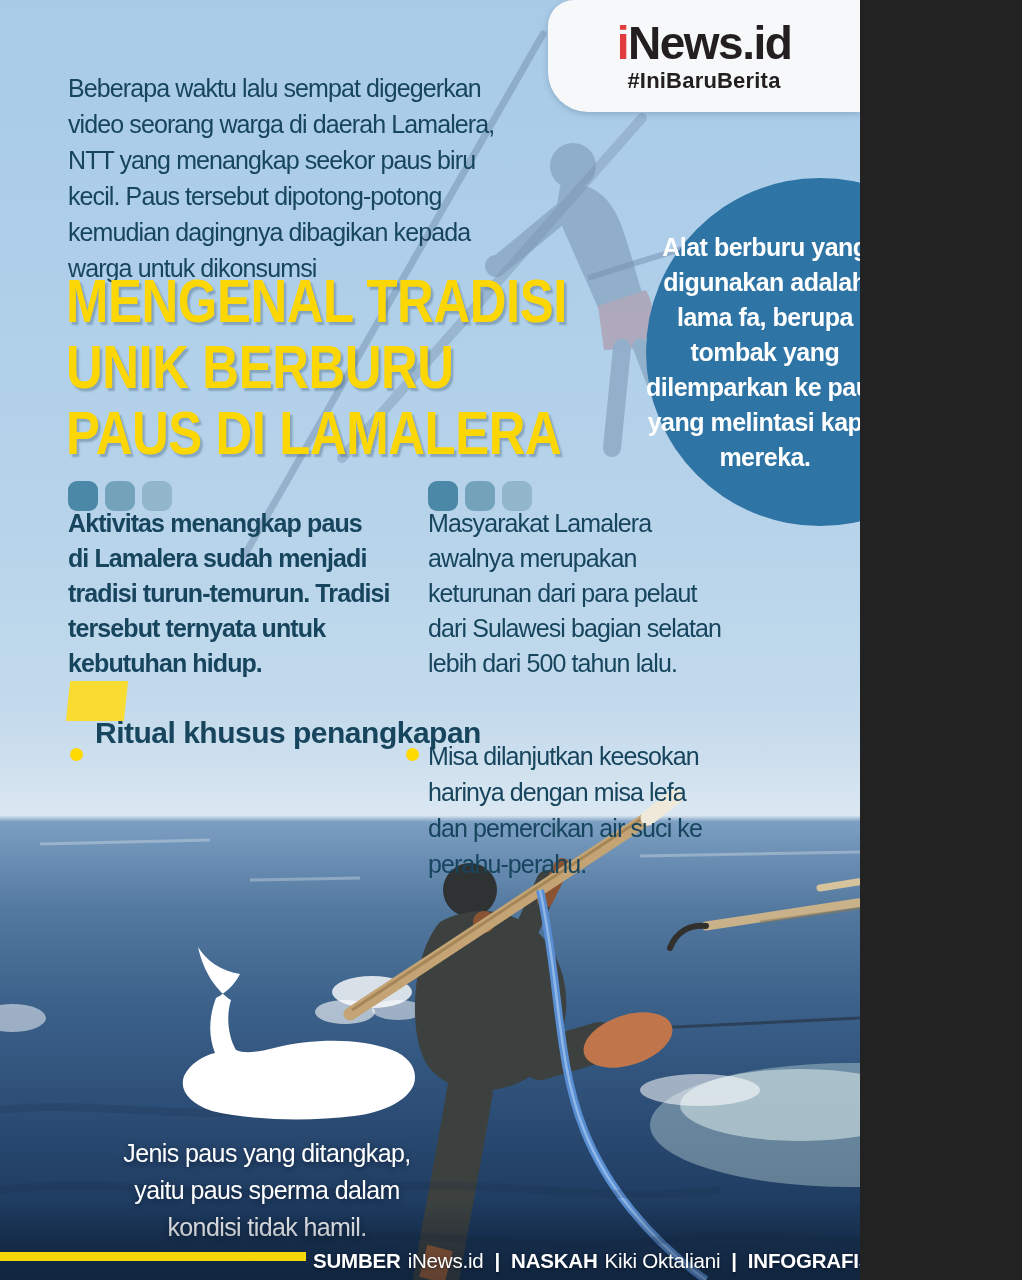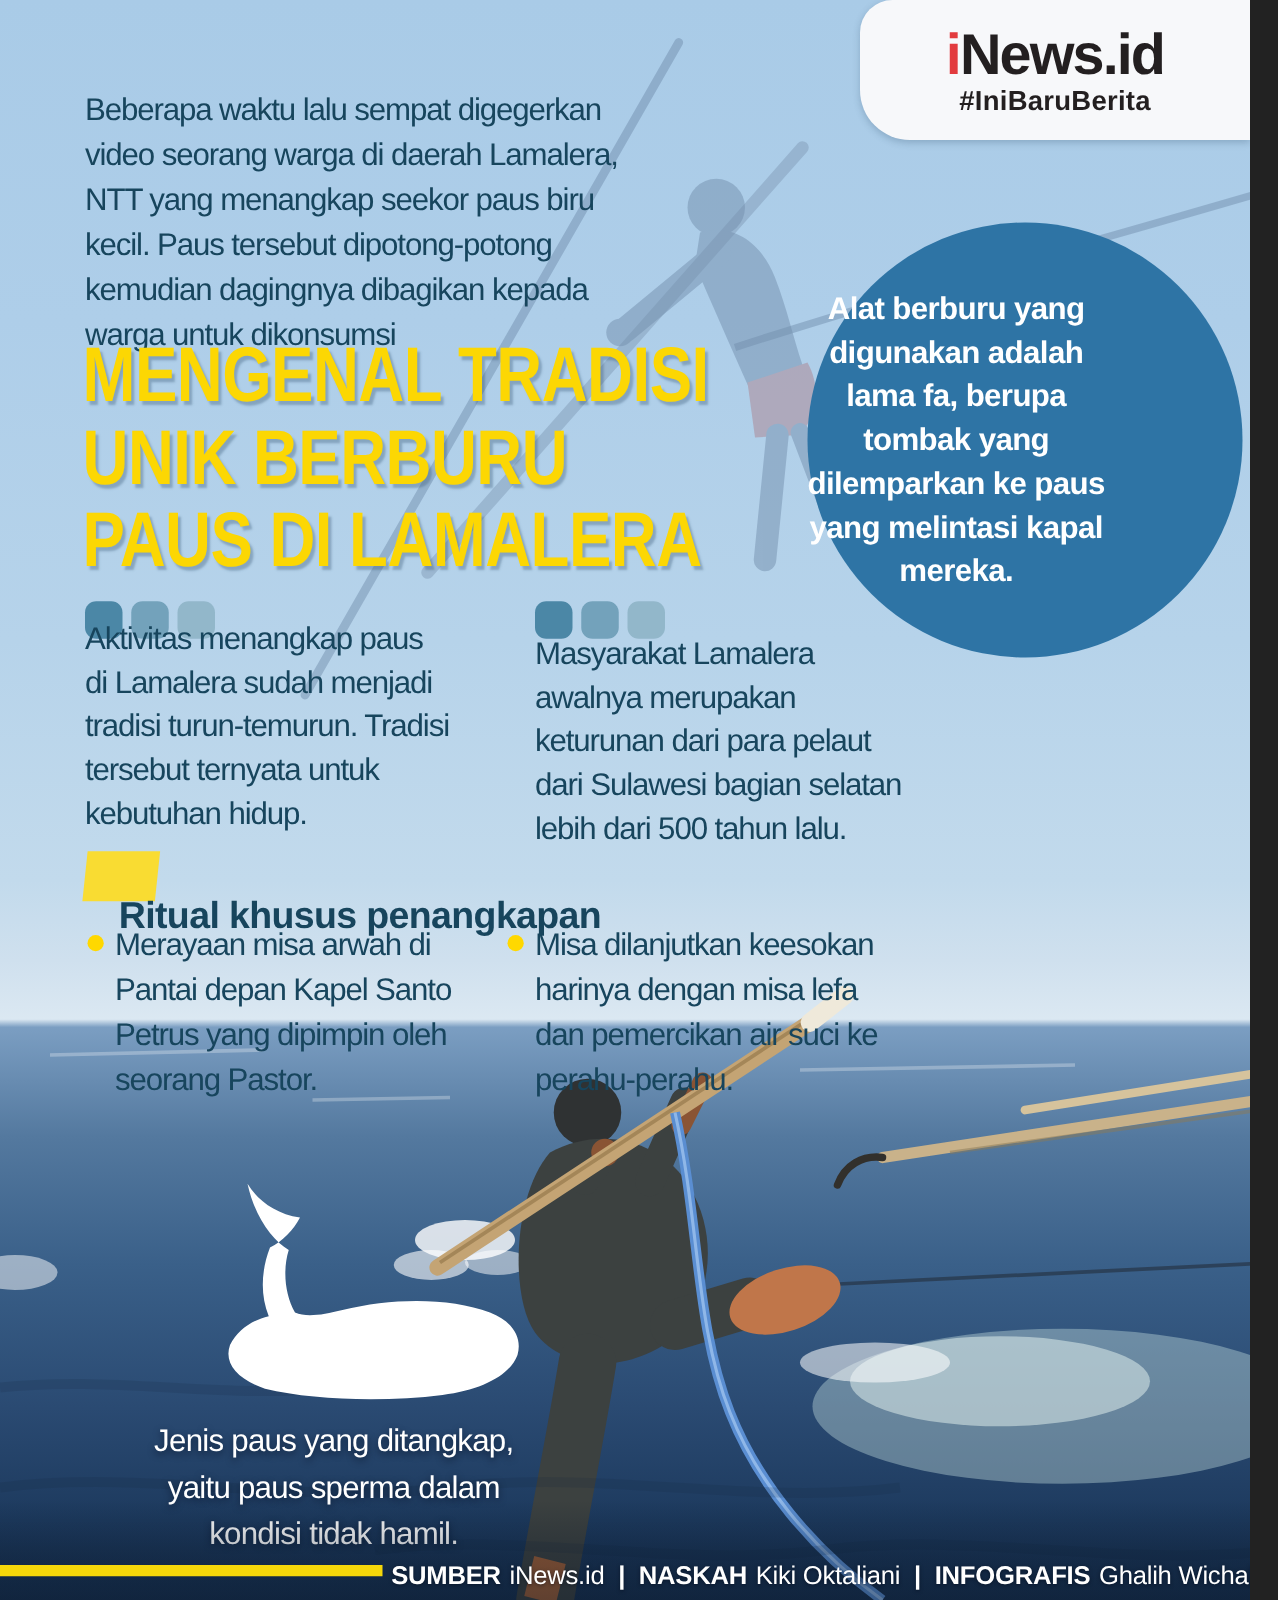--- a/index.html
+++ b/index.html
@@ -1,17 +1,17 @@
 <!DOCTYPE html>
 <html><head>
 <meta charset="utf-8">
 <style>
   html,body{margin:0;padding:0;background:#222;}
   .poster{
-    position:relative;width:1000px;height:1280px;overflow:hidden;
+    position:relative;width:860px;height:1280px;overflow:hidden;
     font-family:"Liberation Sans",sans-serif;
     background:linear-gradient(180deg,
       #a9cbe7 0%, #aecee9 20%, #b6d3ea 40%, #c2daec 55%,
       #cfe0ee 60%, #dbe8f2 63.7%, #7b9ec2 64.2%,
       #54799f 71%, #3a6089 79%, #2a4a72 88%, #1d3a5e 95%, #172f4e 100%);
   }
   .text-pre{white-space:pre-line;}
   .abs{position:absolute;}
   svg{display:block;}
 
@@ -57,21 +57,21 @@
   
   .dots{display:flex;gap:7px;z-index:3;}
   .dots span{width:30px;height:30px;border-radius:9px;display:block;}
   .dots .d1{background:#4b87a6;} .dots .d2{background:#73a2bb;} .dots .d3{background:#92b7ca;}
   .dots-left{left:68px;top:481px;} .dots-right{left:428px;top:481px;}
 
   
   .col{
     width:360px;z-index:3;font-size:25px;line-height:35px;letter-spacing:-0.9px;color:#17455d;
   }
-  .col-left{left:68px;top:494px;} .col-right{left:428px;top:506px;}
+  .col-left{left:68px;top:506px;font-weight:bold;} .col-right{left:428px;top:506px;}
 
   
   .h-highlight{
     left:68px;top:681px;width:58px;height:40px;background:#f9dc32;z-index:2;
     transform:skewX(-6deg);
   }
   .ritual-heading{
     left:95px;top:716px;z-index:3;font-size:30px;font-weight:bold;
     letter-spacing:-0.5px;color:#17455d;white-space:nowrap;
   }
@@ -227,24 +227,20 @@
   <div class="abs col col-right text-pre">Masyarakat Lamalera
 awalnya merupakan
 keturunan dari para pelaut
 dari Sulawesi bagian selatan
 lebih dari 500 tahun lalu.</div>
 
   <div class="abs h-highlight"></div>
   <div class="abs ritual-heading">Ritual khusus penangkapan</div>
 
   <div class="abs bullet-dot bd-left"></div>
-  <div class="abs bullet-text bt-left text-pre">Merayaan misa arwah di
-Pantai depan Kapel Santo
-Petrus yang dipimpin oleh
-seorang Pastor.</div>
   <div class="abs bullet-dot bd-right"></div>
   <div class="abs bullet-text bt-right text-pre">Misa dilanjutkan keesokan
 harinya dengan misa lefa
 dan pemercikan air suci ke
 perahu-perahu.</div>
 
   <svg class="whale" width="280" height="178" viewBox="0 0 280 178">
     <path fill="#ffffff" d="M52,3
       C60,16 74,27 94,30
       C89,40 80,49 70,54

